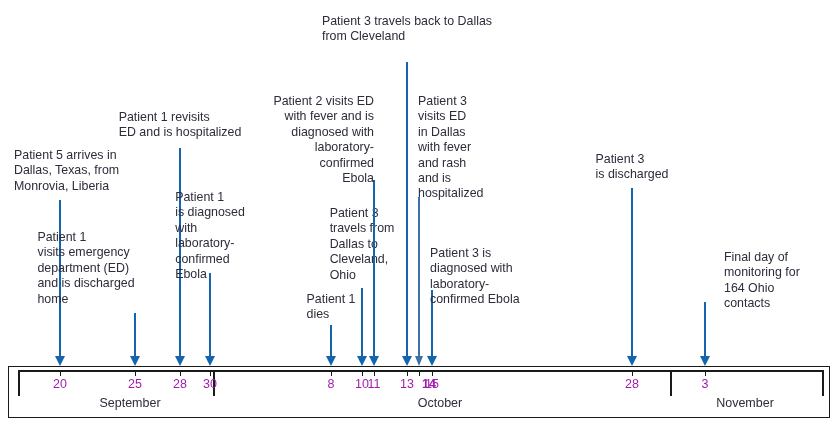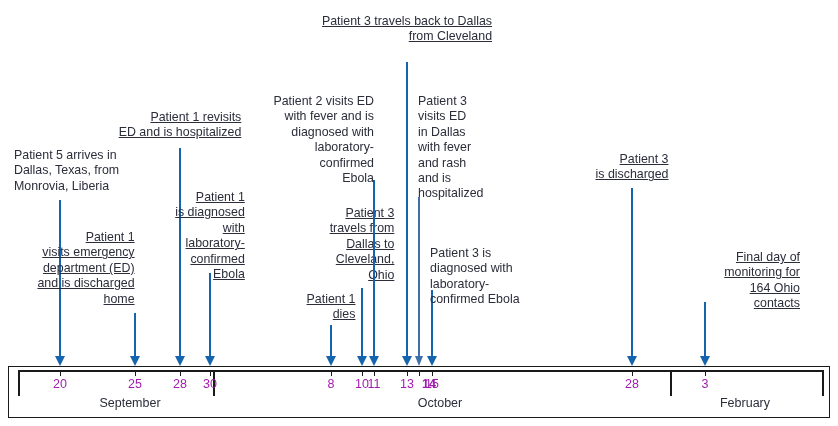--- a/index.html
+++ b/index.html
@@ -84,21 +84,21 @@
     border-top-color:#3d6fa8;
   }
   
   .caption{
     position:absolute;
     font-size:12.4px;
     line-height:15.4px;
     color:#2b2d3a;
     white-space:pre-line;
   }
-  .c-center{text-align:right;transform:translateX(-50%);text-decoration:underline;}
+  .c-center{text-align:left;transform:translateX(-50%);}
   .c-right{text-align:right;}
   .c-left{text-align:left;}
 </style>
 </head>
 <body>
 
 <div id="canvas">
 
   <div id="events-layer">
       <div class="connector" style="left: 58.7px; top: 200px; height: 156px;"></div>
@@ -200,16 +200,16 @@
       <div class="tick" style="left: 419px;"></div>
       <div class="daylabel" style="left: 429px; font-weight: bold;">14</div>
       <div class="tick" style="left: 432px;"></div>
       <div class="daylabel" style="left: 432px;">15</div>
       <div class="tick" style="left: 632px;"></div>
       <div class="daylabel" style="left: 632px;">28</div>
       <div class="tick" style="left: 705px;"></div>
       <div class="daylabel" style="left: 705px;">3</div>
       <div class="monthlabel" style="left: 130px;">September</div>
       <div class="monthlabel" style="left: 440px;">October</div>
-      <div class="monthlabel" style="left: 745px;">February</div>
+      <div class="monthlabel" style="left: 745px;">November</div>
     </div>
 
 </div>
 
 </body></html>

